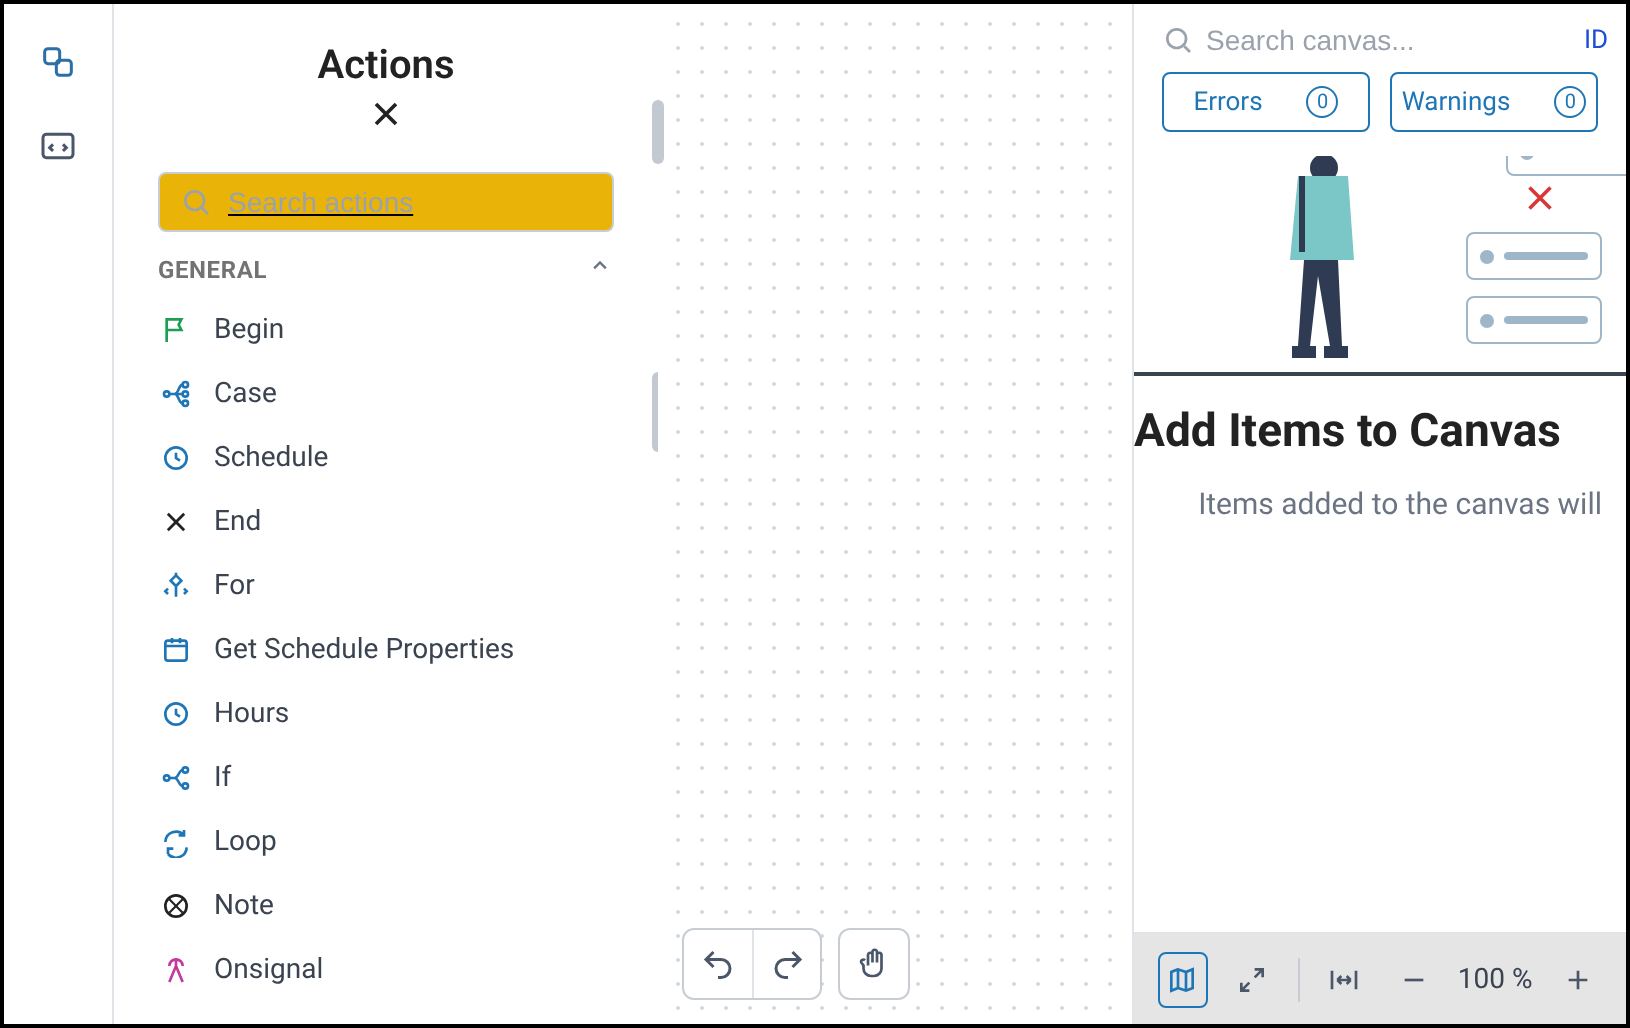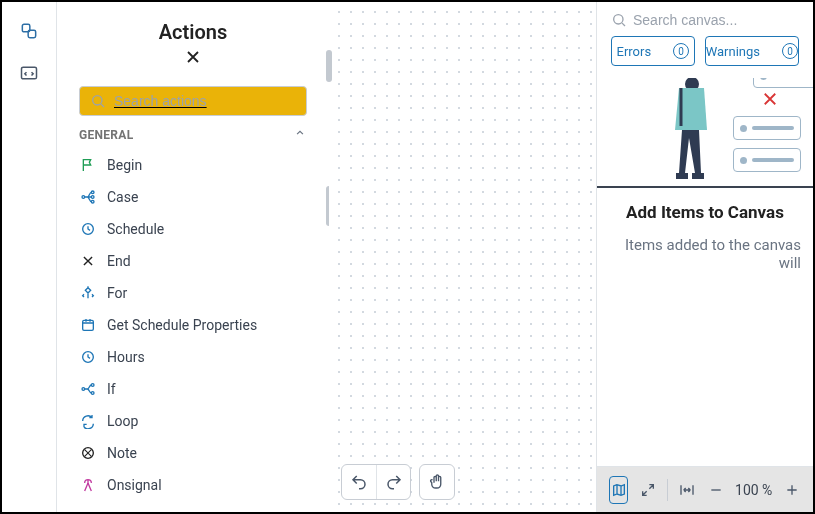--- a/index.html
+++ b/index.html
@@ -31,39 +31,39 @@
 
   
   .canvas-area { flex:1; position:relative; background-image: radial-gradient(#d3d9e0 1px, transparent 1px); background-size: 12px 12px; background-position: 4px 4px; background-color:#fff;}
   .canvas-scroll { position:absolute; left:-3px; top:48px; width:6px; height:32px; background:#c3c9d0; border-radius:3px;}
   .canvas-toolbar { position:absolute; bottom:12px; left:12px; display:flex; gap:8px;}
   .tb-group { display:flex; border:1px solid #c8cdd4; border-radius:6px; background:#fff; }
   .tb-btn { width:34px; height:34px; display:flex; align-items:center; justify-content:center; color:#4a5769; cursor:pointer; }
   .tb-group .tb-btn + .tb-btn { border-left:1px solid #e0e4e8; }
 
   
-  .right-panel { width: 217px; border-left:1px solid #e0e4e8; display:flex; flex-direction:column; position:relative; background:#fff;}
+  .right-panel { width: 247px; border-left:1px solid #e0e4e8; display:flex; flex-direction:column; position:relative; background:#fff;}
   .rp-top { padding:10px 14px 8px 14px; display:flex; align-items:center; gap:8px;}
   .rp-search { display:flex; align-items:center; gap:6px; flex:1; color:#9aa2ad; font-size:14px; }
   .rp-search input{ border:none; outline:none; font-size:14px; background:transparent; flex:1; color:#555;}
   .rp-search input::placeholder{ color:#9aa2ad; }
   .rp-id { font-size:13px; color:#1d4ed8; cursor:pointer;}
   .rp-sort { color:#5c6774; cursor:pointer; display:flex; align-items:center;}
   .rp-tabs { display:flex; gap:10px; padding:0 14px 12px 14px;}
   .rp-tab { flex:1; border:1px solid #1e76b6; color:#1e76b6; border-radius:4px; padding:6px 0; font-size:13px; display:flex; align-items:center; justify-content:center; gap:22px; cursor:pointer; background:#fff;}
   .badge { min-width:16px; height:16px; border:1px solid #1e76b6; border-radius:8px; font-size:10px; display:flex; align-items:center; justify-content:center; padding:0 3px;}
   .rp-body { flex:1; overflow:hidden; position:relative;}
   .illus { position:relative; height:110px; border-bottom:2px solid #3a4350; margin:0 0 14px 0; overflow:hidden;}
   .illus .x-red { position:absolute; right:34px; top:12px; color:#d93636; }
   .person { position:absolute; left:52px; top:0; }
   .cards { position:absolute; right:12px; bottom:14px; }
   .card-sk { width:68px; height:24px; border:1.5px solid #9fb6c8; border-radius:4px; margin-top:8px; padding:5px 6px; display:flex; align-items:center; gap:5px; background:#fff;}
   .dot-sk{ width:7px; height:7px; border-radius:50%; background:#9fb6c8;}
   .line-sk{ height:4px; flex:1; background:#9fb6c8; border-radius:2px;}
-  .empty-title { text-align:center; font-size:17px; font-weight:700; color:#222; margin-bottom:14px; }
+  .empty-title { font-size:23px; font-weight:700; color:#222; margin-bottom:14px; }
   .empty-sub { text-align:right; font-size:15px; color:#6a7482; padding:0 12px;}
   .rp-footer { height:46px; border-top:1px solid #e0e4e8; display:flex; align-items:center; padding:0 12px; gap:10px; background:#e5e5e5;}
   .rf-btn { width:28px; height:28px; display:flex; align-items:center; justify-content:center; color:#4a5769; cursor:pointer; border-radius:4px;}
   .rf-btn.primary { border:1px solid #1e76b6; color:#1e76b6; }
   .vr { width:1px; height:22px; background:#c8cdd4; }
   .zoom-label { font-size:14px; color:#3a4350; white-space:nowrap;}
 </style>
 </head>
 <body>
 

